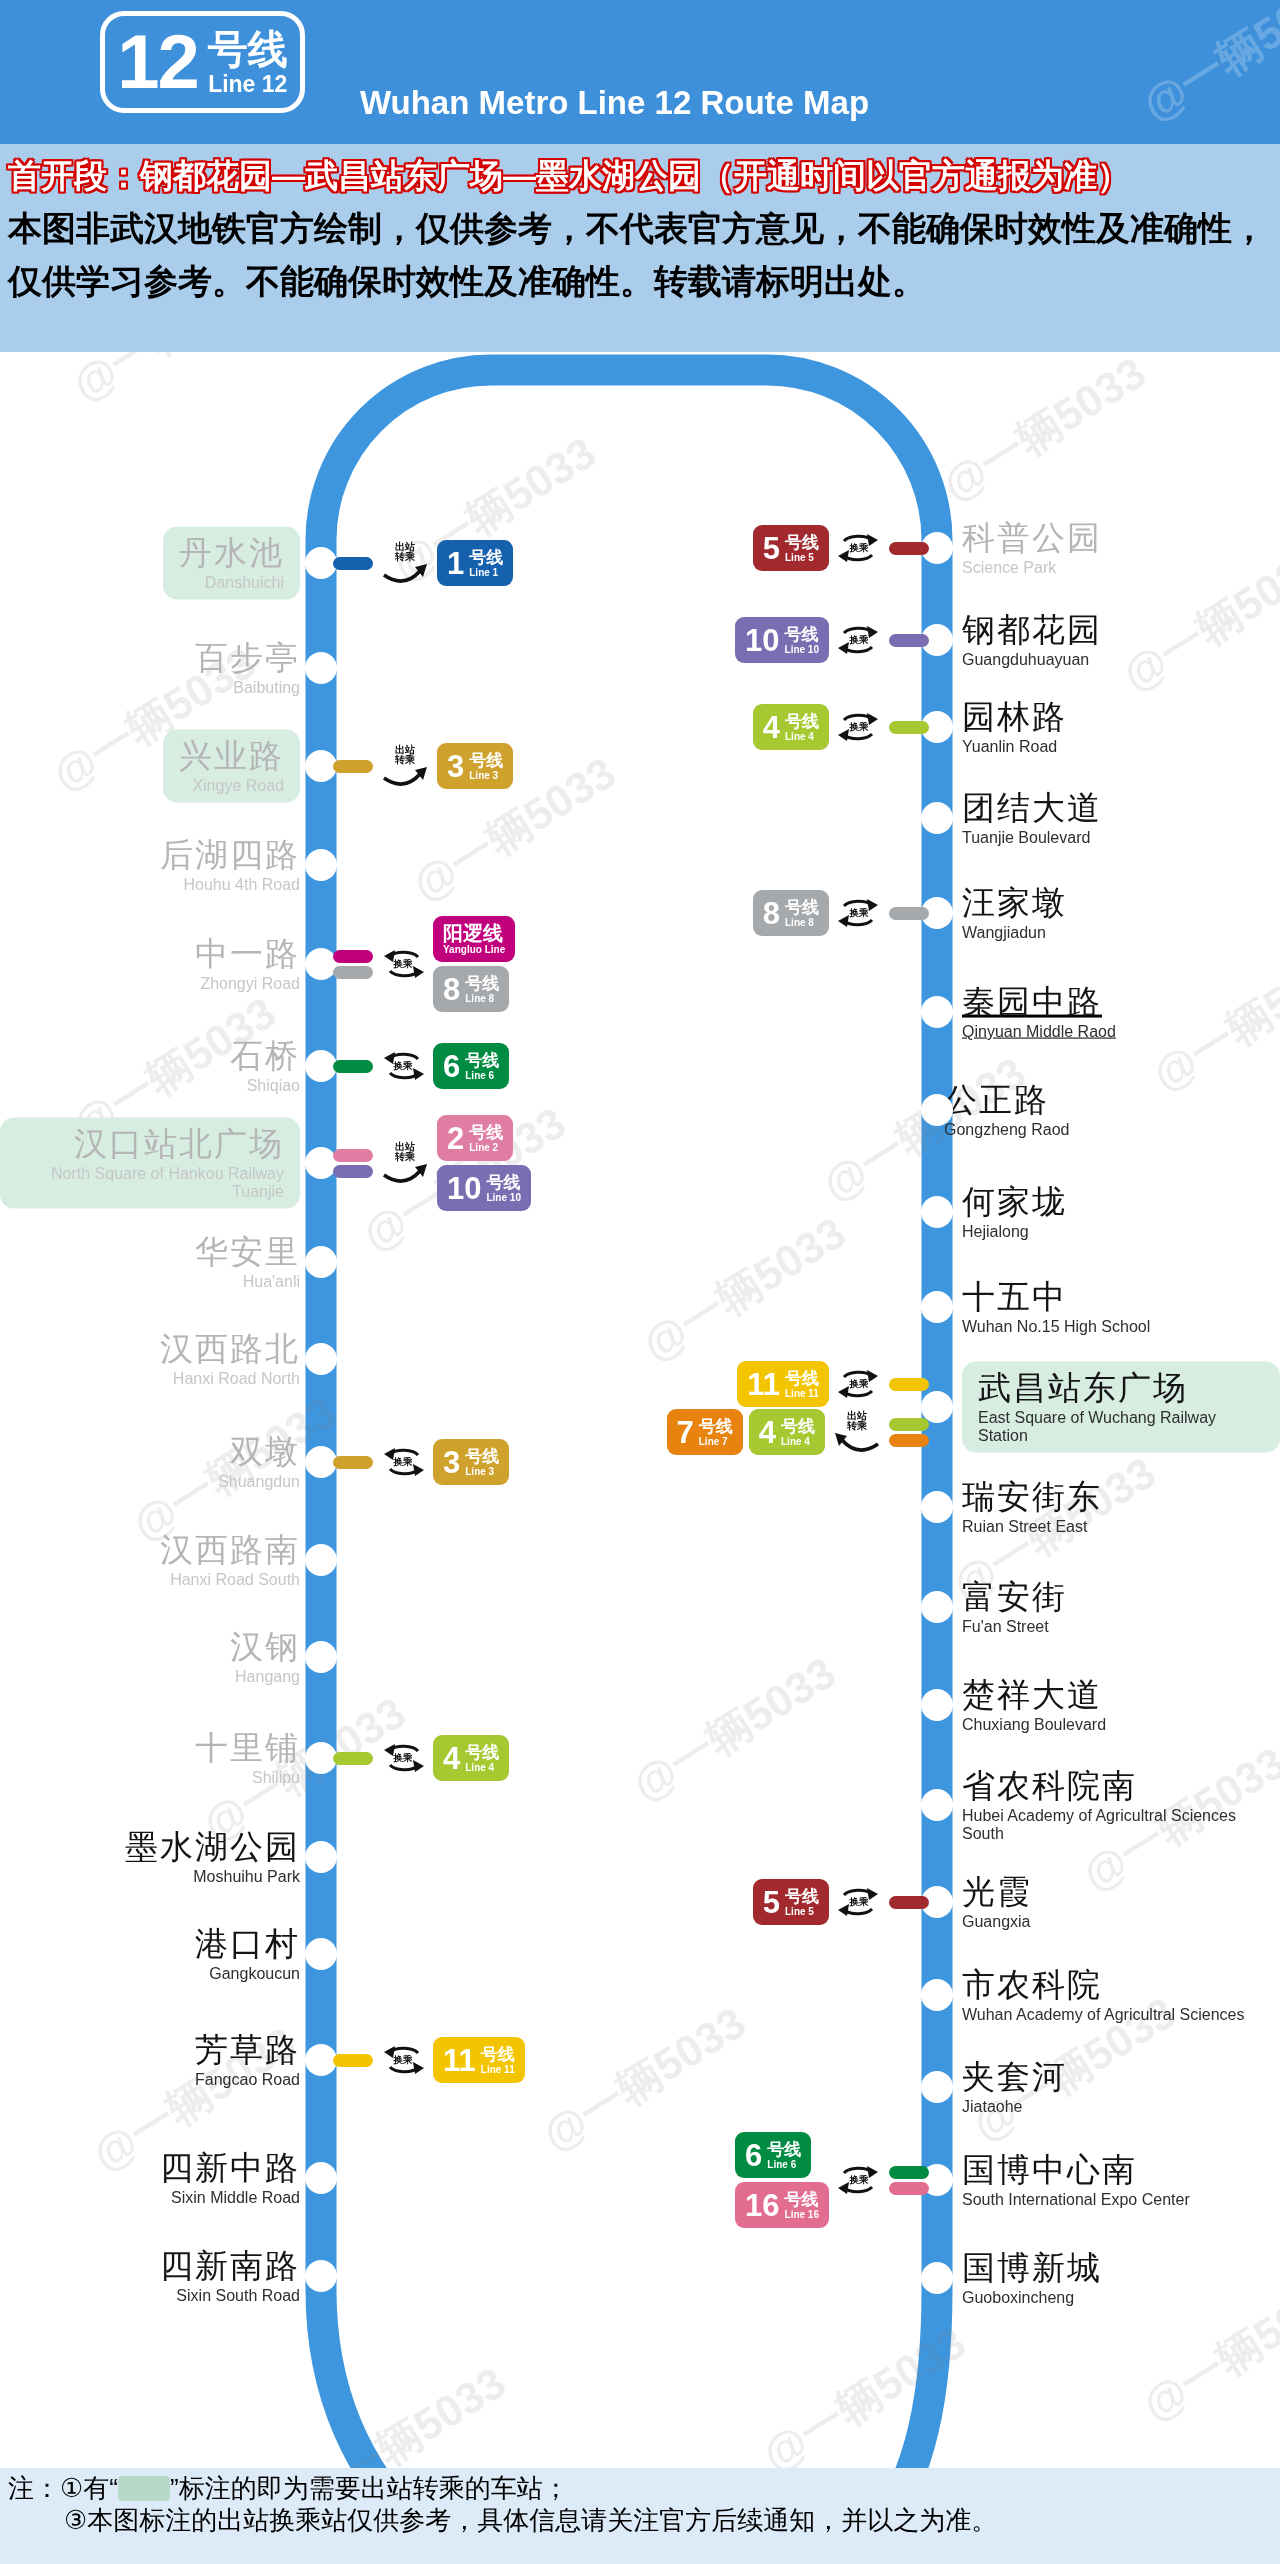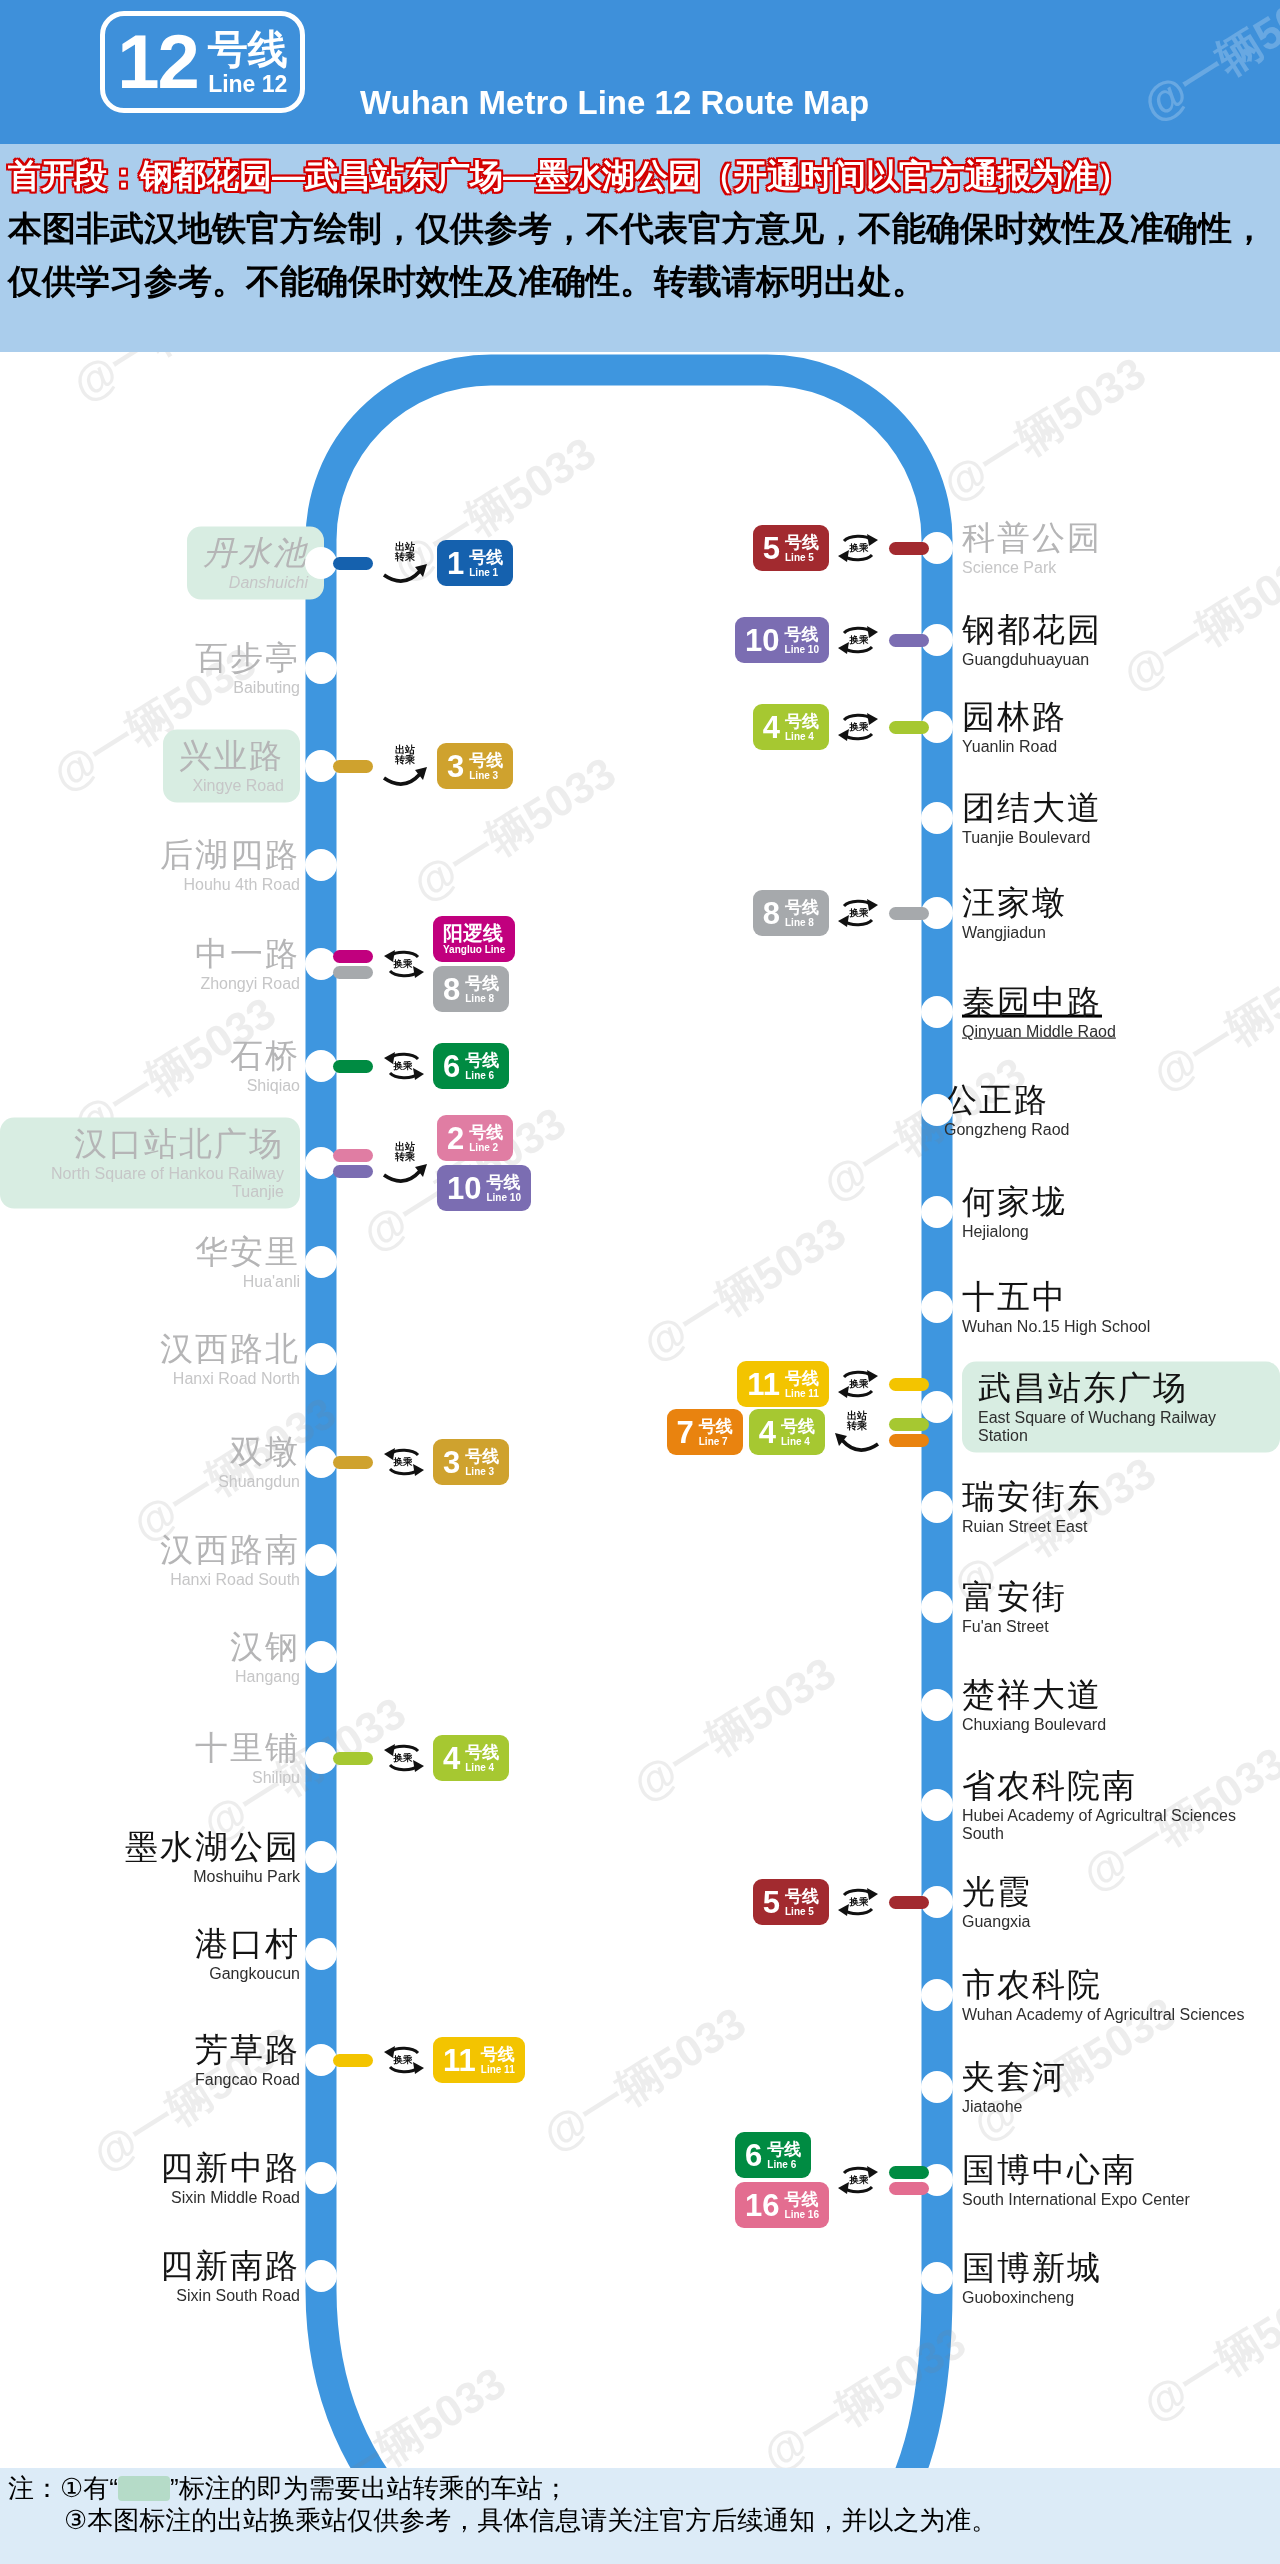--- a/index.html
+++ b/index.html
@@ -112,21 +112,21 @@
       <div class="wm" style="left: 190px; top: 1740px;">@一辆5033</div>
       <div class="wm" style="left: 620px; top: 1700px;">@一辆5033</div>
       <div class="wm" style="left: 1070px; top: 1790px;">@一辆5033</div>
       <div class="wm" style="left: 80px; top: 2070px;">@一辆5033</div>
       <div class="wm" style="left: 530px; top: 2050px;">@一辆5033</div>
       <div class="wm" style="left: 960px; top: 2040px;">@一辆5033</div>
       <div class="wm" style="left: 290px; top: 2410px;">@一辆5033</div>
       <div class="wm" style="left: 750px; top: 2370px;">@一辆5033</div>
       <div class="wm" style="left: 1130px; top: 2320px;">@一辆5033</div>
       <div class="wm light" style="left: 1130px; top: 20px;">@一辆5033</div>
-      <div class="st-label side-left st-future hl" style="top: 563px; right: 956px; font-style: italic;">
+      <div class="st-label side-left st-future hl" style="top: 563px; right: 980px;">
         <div class="cn">丹水池</div>
         <div class="en">Danshuichi</div>
       </div>
       <div class="transfer" style="top: 563px; left: 333px;">
         <div class="stub-col">
           <div class="stub" style="background: rgb(21, 97, 174);"></div>
         </div>
         <div class="ticon">
           <span class="itxt">出站</span>
           <span class="itxt">转乘</span>

